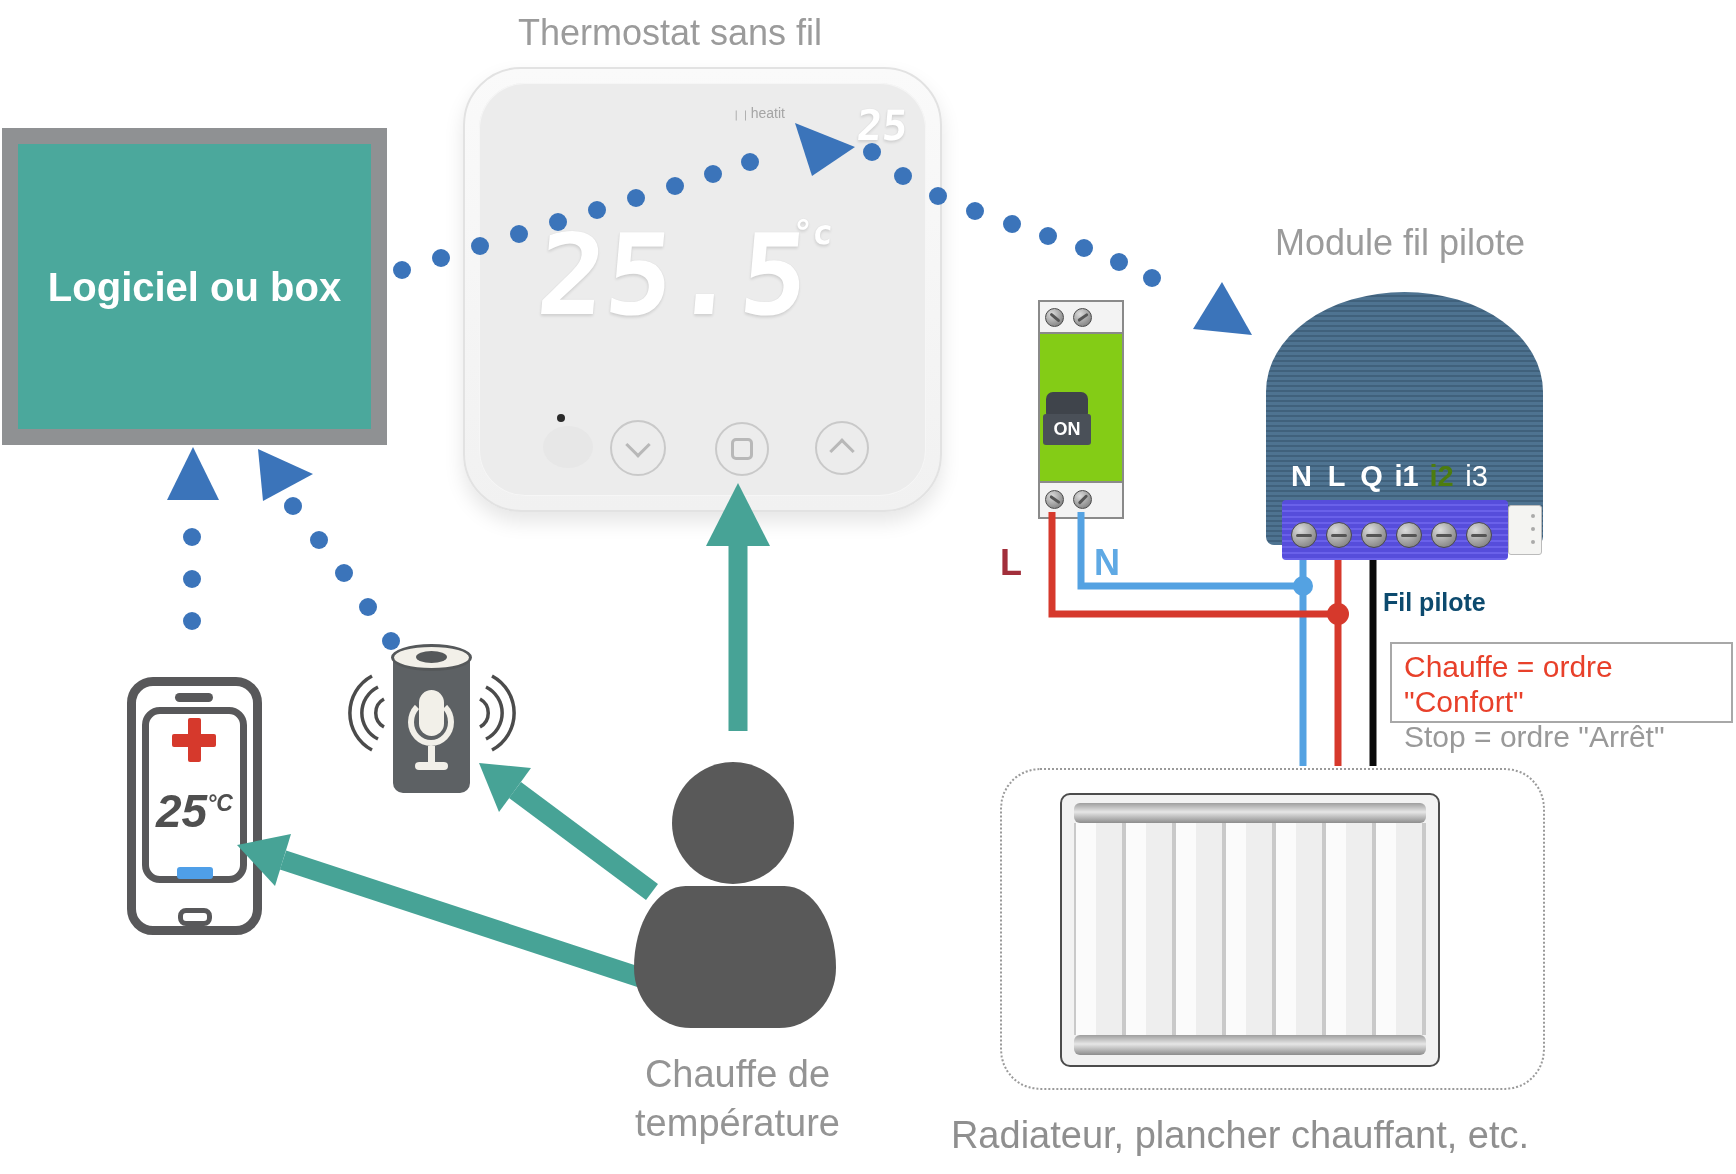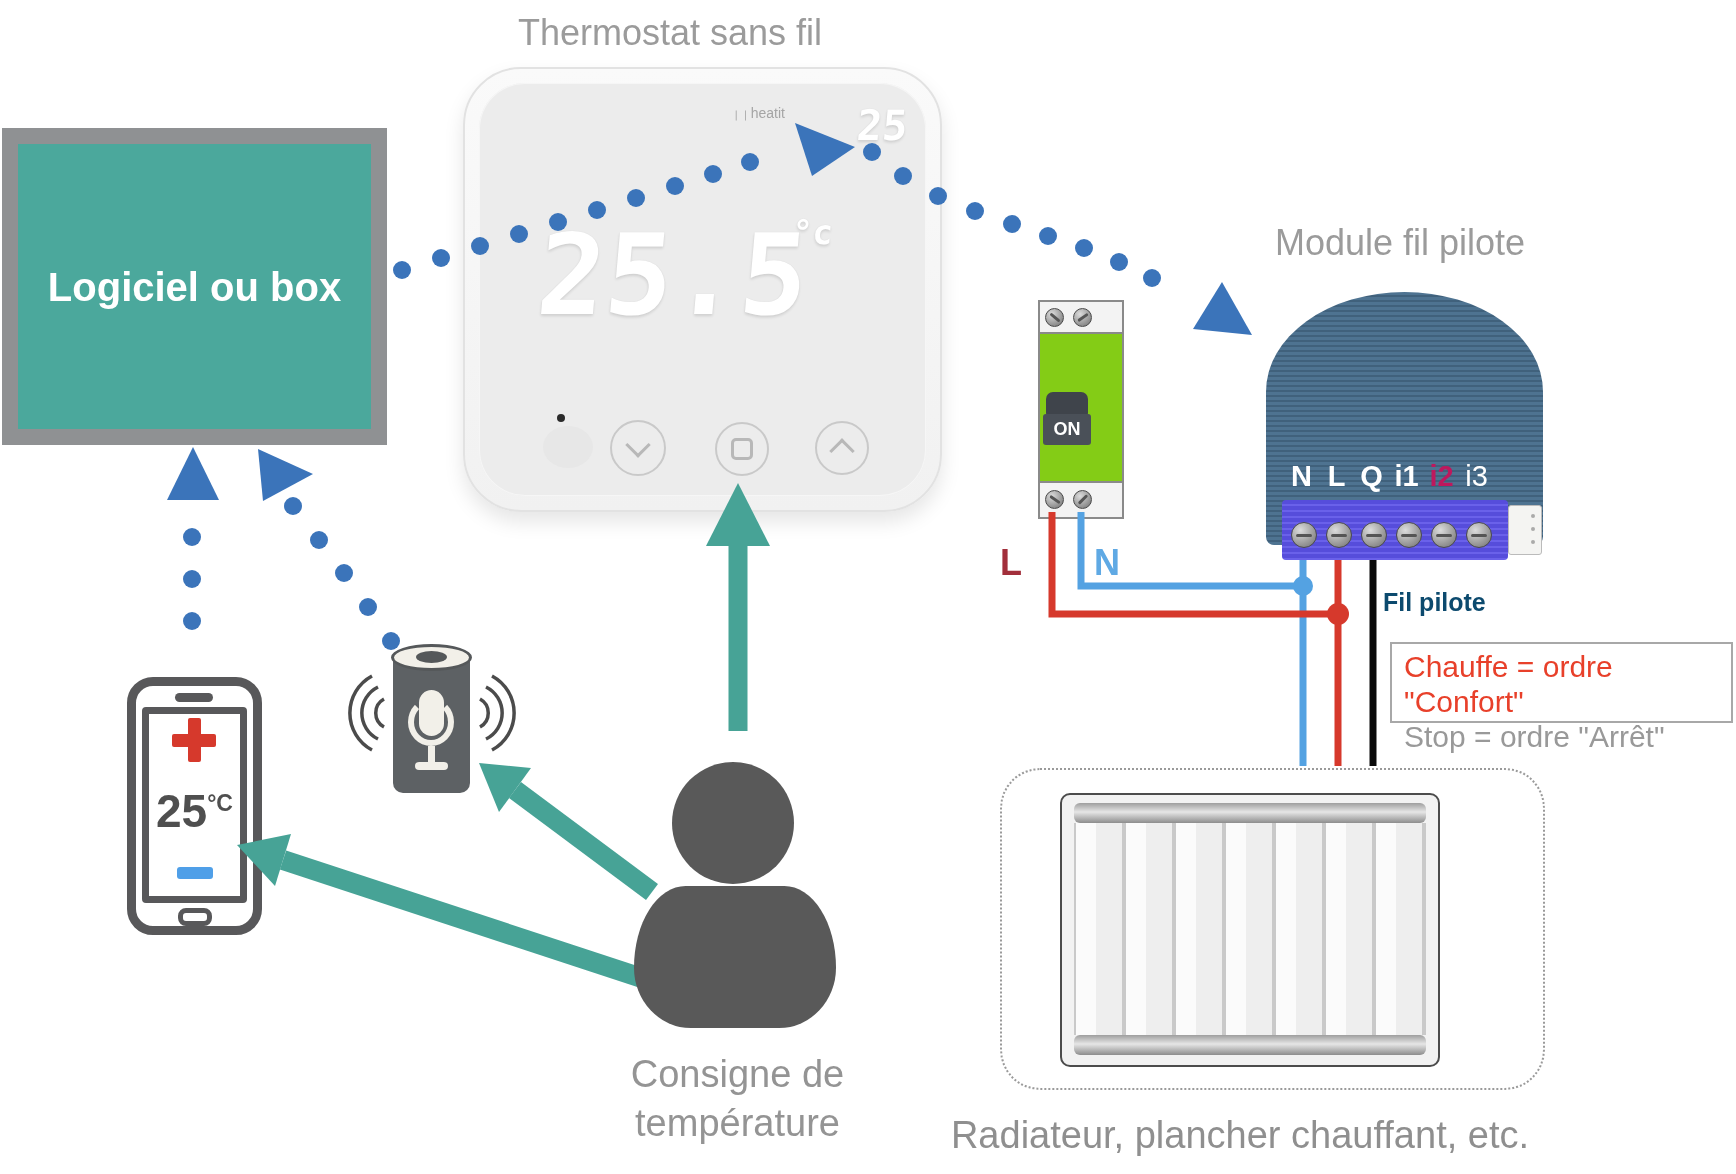--- a/index.html
+++ b/index.html
@@ -82,21 +82,21 @@
   <div class="abs wirelabel" style="left:1094px;top:542px;color:#5fa9e4;">N</div>
 
   <div class="abs" style="left:1266px;top:292px;width:277px;height:253px;
               border-radius:139px 139px 8px 8px / 100px 100px 8px 8px;
               background:repeating-linear-gradient(180deg,#4e7391 0 3px,#40617c 3px 5px);"></div>
   <div class="abs" style="left:1284px;top:460px;width:224px;height:34px;display:flex;z-index:4;">
     <span style="width:35px;text-align:center;color:#fff;font-size:29px;font-weight:600;">N</span>
     <span style="width:35px;text-align:center;color:#fff;font-size:29px;font-weight:600;">L</span>
     <span style="width:35px;text-align:center;color:#fff;font-size:29px;font-weight:600;">Q</span>
     <span style="width:35px;text-align:center;color:#fff;font-size:29px;font-weight:600;">i1</span>
-    <span style="width:35px;text-align:center;color:#be185d;font-size:29px;font-weight:600;">i2</span>
+    <span style="width:35px;text-align:center;color:#4d7c0f;font-size:29px;font-weight:600;">i2</span>
     <span style="width:35px;text-align:center;color:#fff;font-size:29px;font-weight:400;">i3</span>
   </div>
   <div class="abs" style="left:1282px;top:500px;width:226px;height:60px;z-index:4;border-radius:4px;
               background:repeating-linear-gradient(180deg,#564ddb 0 4px,#6a61ea 4px 6px);">
     <div class="abs screw" style="left:9px;top:22px;width:24px;height:24px;">
         <span class="slot"></span>
       </div>
     <div class="abs screw" style="left:44px;top:22px;width:24px;height:24px;">
         <span class="slot"></span>
       </div>
@@ -132,21 +132,21 @@
                 background:linear-gradient(180deg,#9e9e9e,#e6e6e6 45%,#8d8d8d);"></div>
     <div class="abs" style="left:12px;top:28px;width:352px;height:212px;
                 background:repeating-linear-gradient(90deg,#c9c9c9 0 2px,#fbfbfb 2px 22px,#eee 22px 48px,#c9c9c9 48px 50px);"></div>
     <div class="abs" style="left:12px;top:240px;width:352px;height:20px;border-radius:6px;
                 background:linear-gradient(180deg,#9e9e9e,#e6e6e6 45%,#8d8d8d);"></div>
   </div>
   <div class="abs" style="left:915px;top:1114px;width:650px;text-align:center;font-size:38px;color:#8f8f8f;">Radiateur, plancher chauffant, etc.</div>
 
   <div class="abs" style="left:127px;top:677px;width:135px;height:258px;border:9px solid #58585a;border-radius:26px;background:#fff;box-sizing:border-box;">
     <div class="abs" style="left:39px;top:7px;width:38px;height:9px;background:#58585a;border-radius:5px;"></div>
-    <div class="abs" style="left:6px;top:21px;width:105px;height:196px;border:7px solid #58585a;border-radius:4px;box-sizing:border-box;">
+    <div class="abs" style="left:6px;top:21px;width:105px;height:176px;border:7px solid #58585a;border-radius:18px;box-sizing:border-box;font-style:italic;">
       <div class="abs" style="left:23px;top:4px;width:44px;height:44px;">
         <span class="abs" style="left:0;top:16px;width:44px;height:13px;background:#d6392c;border-radius:2px;"></span>
         <span class="abs" style="left:16px;top:0;width:13px;height:44px;background:#d6392c;border-radius:2px;"></span>
       </div>
       <div class="abs" style="left:0;top:70px;width:100%;text-align:center;color:#4f4f4f;font-weight:bold;font-size:46px;"><span>25</span><sup style="font-size:23px;">°C</sup></div>
       <div class="abs" style="left:28px;top:153px;width:36px;height:12px;background:#4f9fe8;border-radius:3px;"></div>
     </div>
     <div class="abs" style="left:42px;top:222px;width:34px;height:18px;border:5px solid #58585a;border-radius:8px;box-sizing:border-box;"></div>
   </div>
 
@@ -157,21 +157,21 @@
     <div class="abs" style="left:419px;top:690px;width:25px;height:46px;background:#f2f0e9;border-radius:13px;"></div>
     <div class="abs" style="left:408px;top:698px;width:46px;height:48px;border:6px solid #f2f0e9;border-top-color:transparent;border-radius:50%;box-sizing:border-box;"></div>
     <div class="abs" style="left:428px;top:746px;width:7px;height:16px;background:#f2f0e9;"></div>
     <div class="abs" style="left:415px;top:762px;width:33px;height:8px;background:#f2f0e9;border-radius:4px;"></div>
   </div>
 
   <div class="abs" style="left:672px;top:762px;width:122px;height:122px;border-radius:50%;background:#595959;z-index:6;"></div>
   <div class="abs" style="left:634px;top:886px;width:202px;height:142px;background:#595959;z-index:6;
               border-radius:60px 60px 66px 66px / 95px 95px 70px 70px;"></div>
   <div class="abs" style="left:565px;top:1050px;width:345px;text-align:center;font-size:38px;line-height:49px;color:#949494;">
-    <div>Consigne de</div>
+    <div>Chauffe de</div>
     <div>température</div>
   </div>
 
   <svg class="abs" style="left:0;top:0;z-index:3;pointer-events:none;" width="1736" height="1174" viewBox="0 0 1736 1174">
 
     <g>
       <path d="M1081 512 V586 H1303 M1303 548 V766" stroke="#54a2e2" stroke-width="7" fill="none"></path>
       <circle cx="1303" cy="586" r="10" fill="#54a2e2"></circle>
     </g>
     <g>

